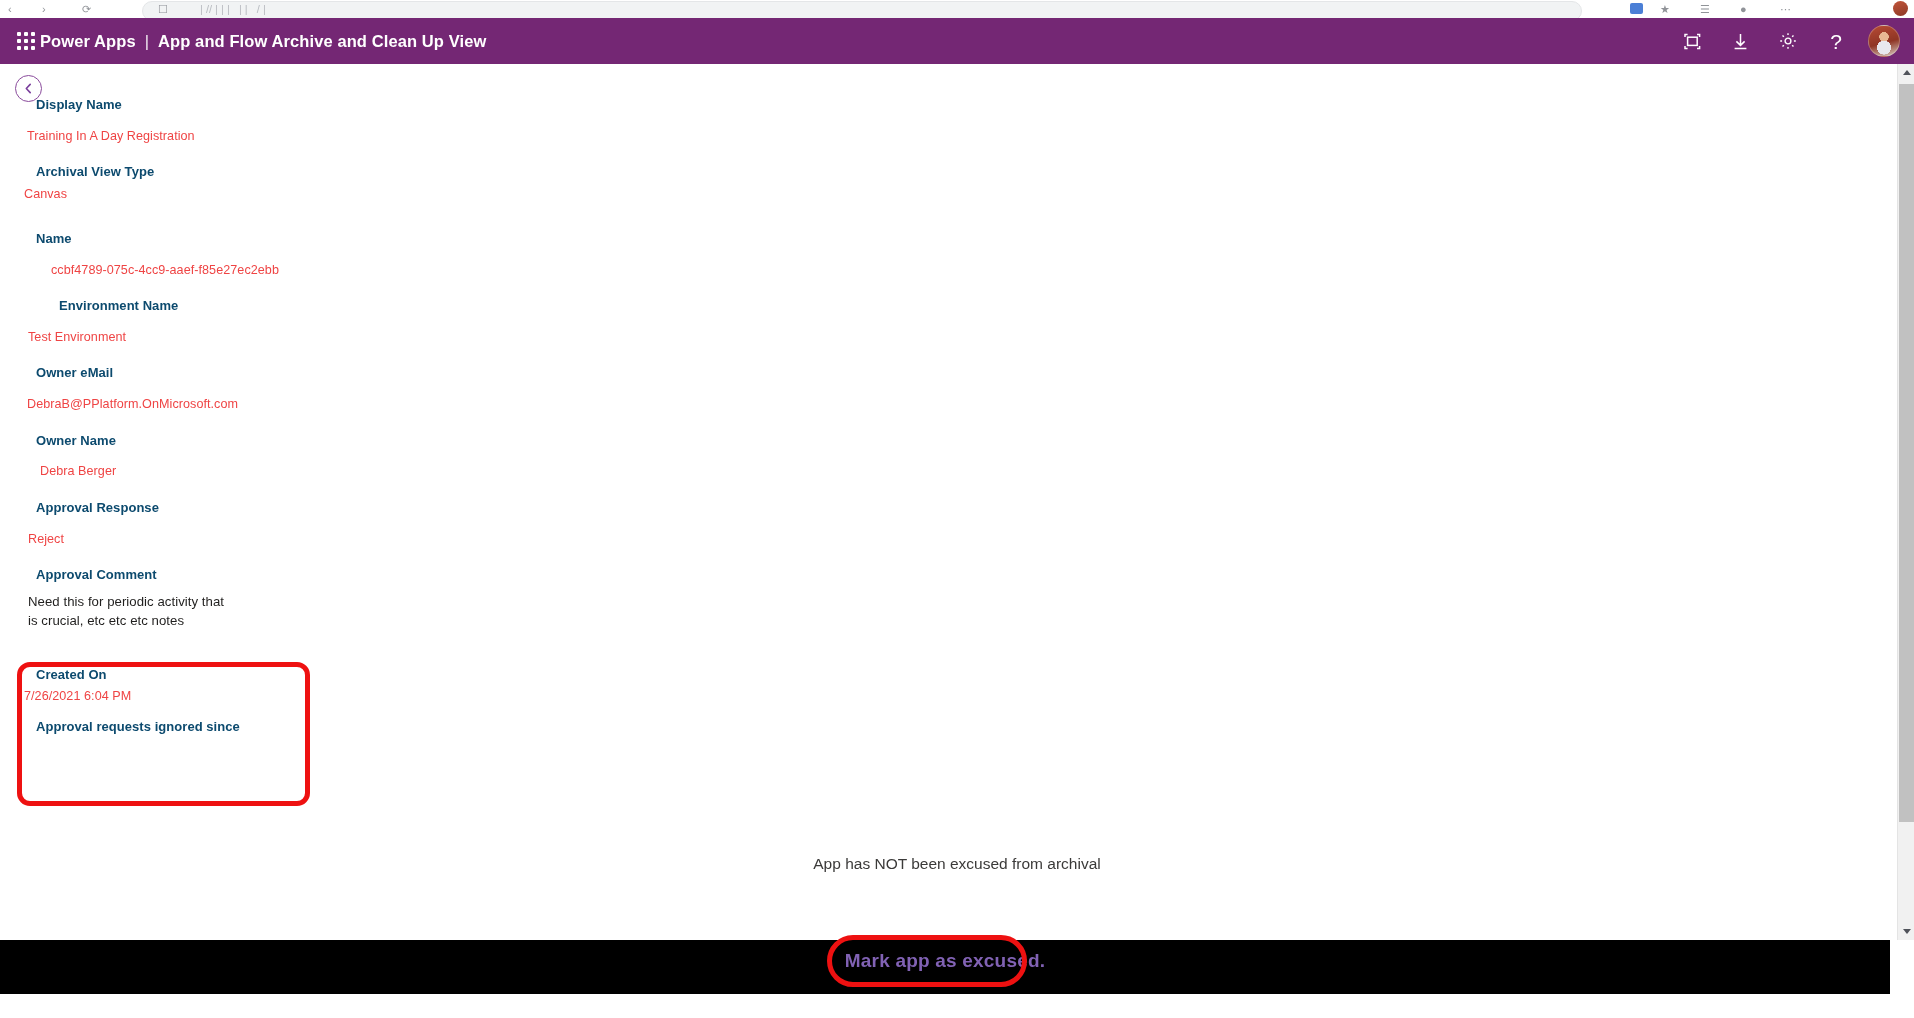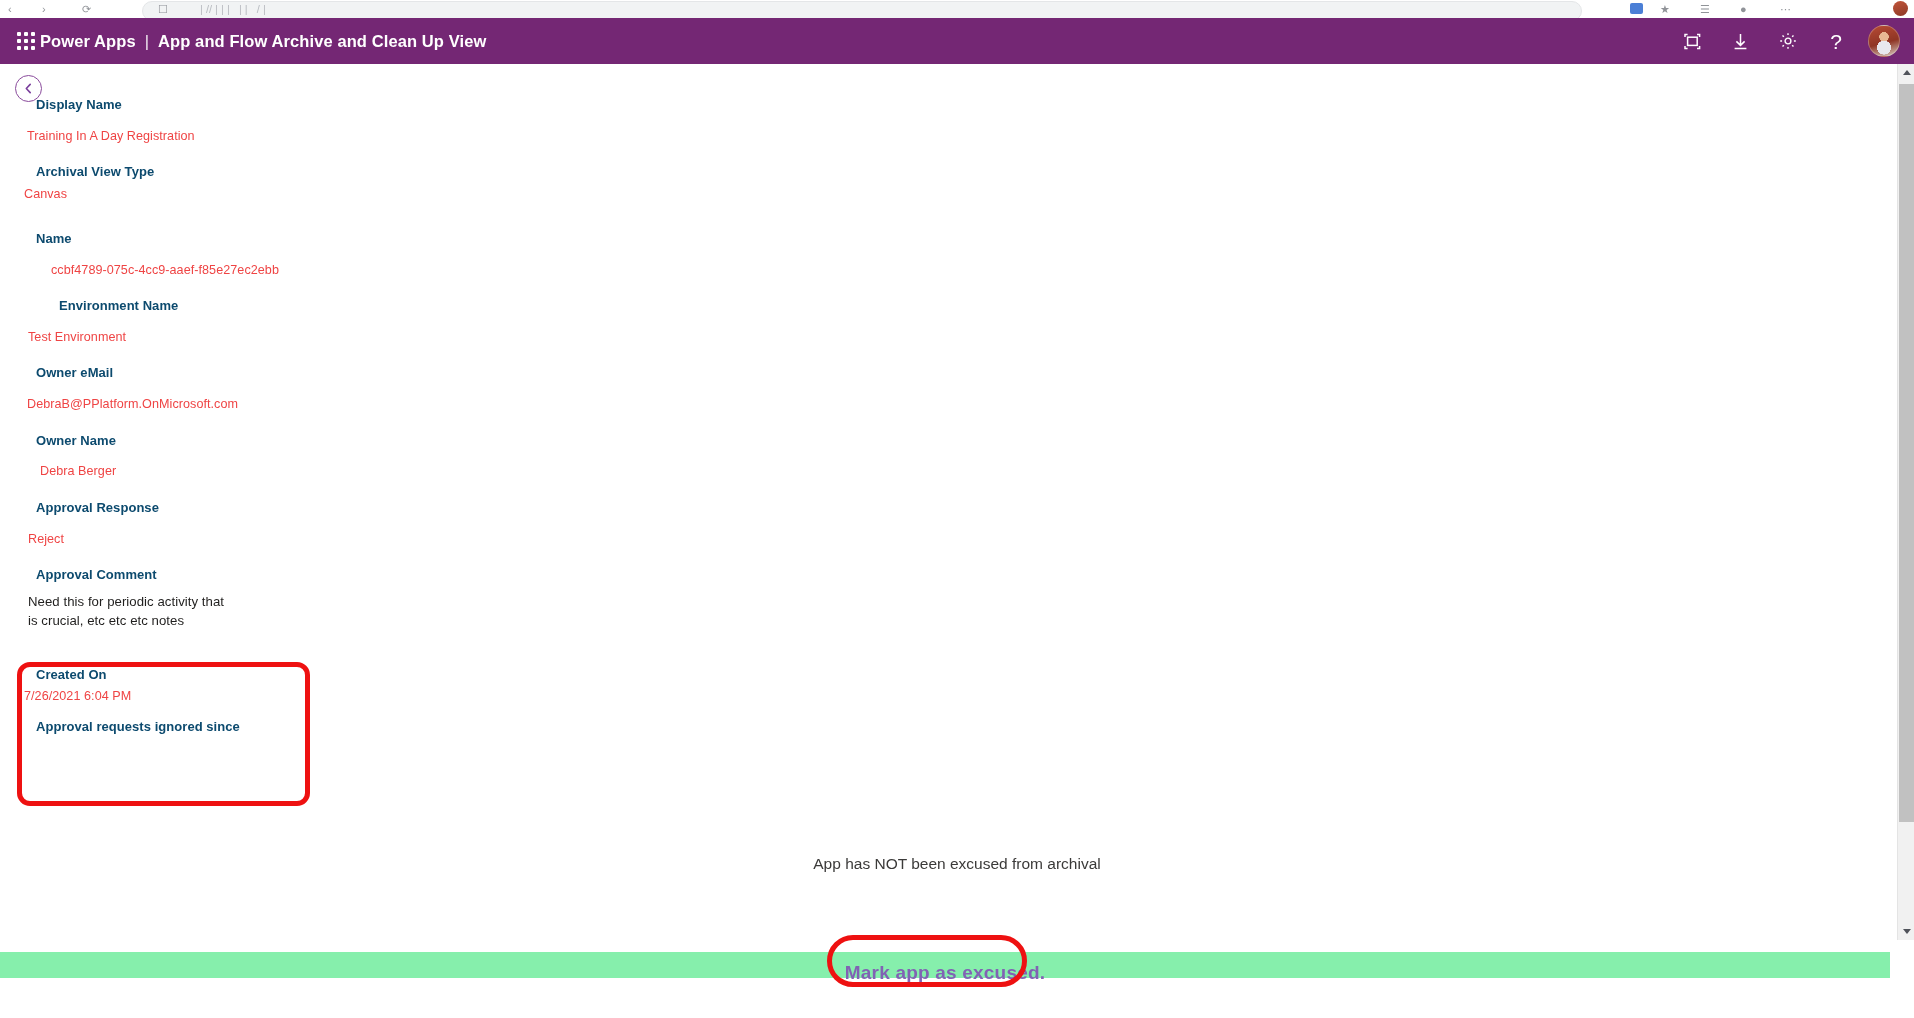--- a/index.html
+++ b/index.html
@@ -154,23 +154,22 @@
   
   .statusline {
     position: absolute; left: 0; top: 855px;
     width: 1914px;
     text-align: center;
     font-size: 15.5px;
     color: #3b3a39;
   }
   .actionband {
     position: absolute; left: 0; top: 940px;
-    width: 1890px; height: 26px;
-    background: #86efac;
-    margin-top: 12px;
+    width: 1890px; height: 54px;
+    background: #000000;
   }
   .actionbtn {
     position: absolute; left: 0; top: 0;
     width: 1890px; height: 42px;
     display: flex; align-items: center; justify-content: center;
     color: #8162b4;
     font-size: 19px;
     font-weight: bold;
     letter-spacing: .2px;
     cursor: pointer;

